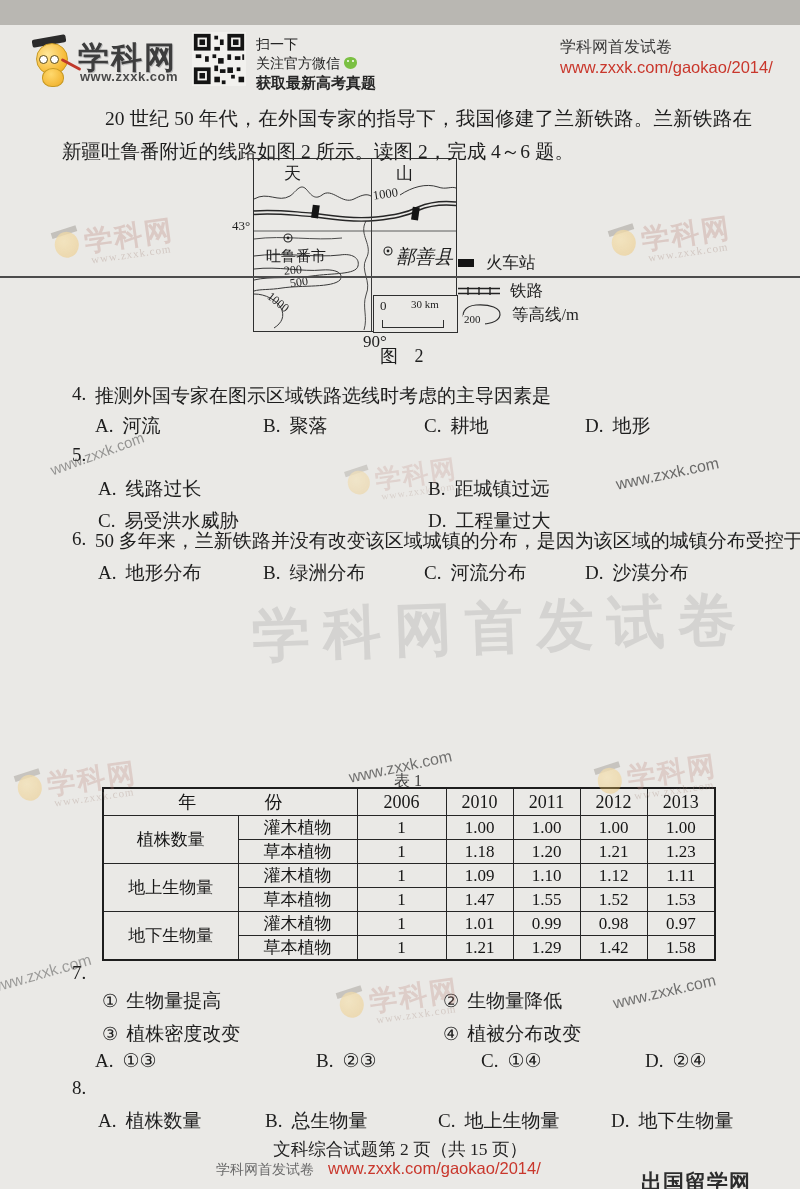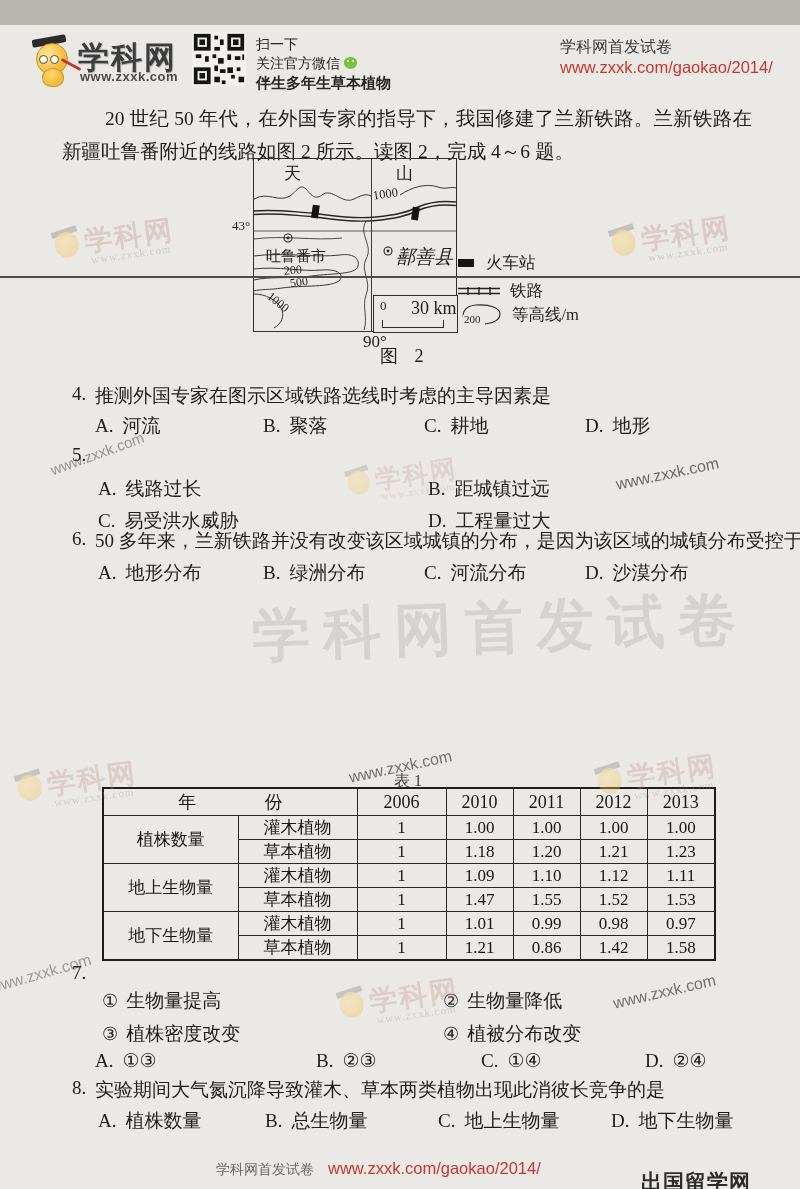--- a/index.html
+++ b/index.html
@@ -137,21 +137,21 @@
         <rect x="25" y="24" width="3" height="3"></rect>
     </g>
   </svg>
   <div class="qrline sans" style="top:11px;font-size:14px;">
     <span>扫一下</span>
   </div>
   <div class="qrline sans" style="top:30px;font-size:14px;">
     <span>关注官方微信</span><span class="wechat"></span>
   </div>
   <div class="qrline sans" style="top:49px;font-size:15px;font-weight:bold;">
-    <span>伴生多年生草本植物</span>
+    <span>获取最新高考真题</span>
   </div>
 
   <div class="pub-title sans">学科网首发试卷</div>
   <div class="pub-url sans">www.zxxk.com/gaokao/2014/</div>
 
   <div class="abs para" style="left:62px;top:77px;width:690px;">20 世纪 50 年代，在外国专家的指导下，我国修建了兰新铁路。兰新铁路在新疆吐鲁番附近的线路如图 2 所示。读图 2，完成 4～6 题。</div>
 
   <div class="figure">
     <div class="mapbox">
       <svg width="202" height="172" viewBox="0 0 202 172">
@@ -186,21 +186,21 @@
       <span class="maplbl" style="left:30px;top:3px;font-size:17px;">天</span>
       <span class="maplbl" style="left:142px;top:3px;font-size:17px;">山</span>
       <span class="maplbl" style="left:119px;top:28px;font-size:12.5px;transform:rotate(-8deg);">1000</span>
       <span class="maplbl" style="left:12px;top:88px;font-size:15px;">吐鲁番市</span>
       <span class="maplbl" style="left:142px;top:85px;font-size:19px;font-style:italic;">鄯善县</span>
       <span class="maplbl" style="left:30px;top:104px;font-size:12px;transform:rotate(-5deg);">200</span>
       <span class="maplbl" style="left:36px;top:116px;font-size:12px;transform:rotate(-8deg);">500</span>
       <span class="maplbl" style="left:12px;top:136px;font-size:12px;transform:rotate(38deg);">1000</span>
       <div class="scalebox">
         <span class="maplbl" style="left:6px;top:2px;font-size:13px;">0</span>
-        <span class="maplbl" style="left:37px;top:2px;font-size:18px;">30 km</span>
+        <span class="maplbl" style="left:37px;top:2px;font-size:11px;">30 km</span>
         <div class="scalebracket"></div>
       </div>
     </div>
     <span class="maplbl" style="left:2px;top:62px;font-size:13px;">43°</span>
     <span class="maplbl" style="left:133px;top:176px;font-size:17px;">90°</span>
 
     <div class="lg-row" style="top:96px;">
       <span class="lg-station"></span>
       <span class="lg-label">火车站</span>
     </div>
@@ -314,44 +314,44 @@
       <td>1</td>
           <td>1.01</td>
           <td>0.99</td>
           <td>0.98</td>
           <td>0.97</td>
     </tr>
     <tr>
       <td>草本植物</td>
       <td>1</td>
           <td>1.21</td>
-          <td>0.86</td>
+          <td>1.29</td>
           <td>1.42</td>
           <td>1.58</td>
     </tr>
   </tbody>
     </table>
 
   <span class="qnum" style="left:72px;top:937px;">7.</span>
   <span class="item" style="left:102px;top:963px;"><span class="mk">①</span><span>生物量提高</span></span>
   <span class="item" style="left:443px;top:963px;"><span class="mk">②</span><span>生物量降低</span></span>
   <span class="item" style="left:102px;top:996px;"><span class="mk">③</span><span>植株密度改变</span></span>
   <span class="item" style="left:443px;top:996px;"><span class="mk">④</span><span>植被分布改变</span></span>
   <span class="opt" style="left:95px;top:1024px;"><span class="lab">A.</span><span>①③</span></span>
   <span class="opt" style="left:316px;top:1024px;"><span class="lab">B.</span><span>②③</span></span>
   <span class="opt" style="left:481px;top:1024px;"><span class="lab">C.</span><span>①④</span></span>
   <span class="opt" style="left:645px;top:1024px;"><span class="lab">D.</span><span>②④</span></span>
 
   <span class="qnum" style="left:72px;top:1052px;">8.</span>
-  <span class="qtext" style="left:95px;top:1052px;">实验期间大气氮沉降导致灌木、草本两类植物出现此消彼长竞争的是</span>
   <span class="opt" style="left:98px;top:1083px;"><span class="lab">A.</span><span>植株数量</span></span>
   <span class="opt" style="left:265px;top:1083px;"><span class="lab">B.</span><span>总生物量</span></span>
   <span class="opt" style="left:438px;top:1083px;"><span class="lab">C.</span><span>地上生物量</span></span>
   <span class="opt" style="left:611px;top:1083px;"><span class="lab">D.</span><span>地下生物量</span></span>
 
+  <div class="foot-page">文科综合试题第 2 页（共 15 页）</div>
   <div class="foot-src">
     <span class="a sans">学科网首发试卷</span>
     <span class="b sans">www.zxxk.com/gaokao/2014/</span>
   </div>
   <div class="lx-name sans">出国留学网</div>
   <div class="lx-url sans">
     <span class="p1">www.</span><span class="p2">liuxue86.com</span>
   </div>
 
   <div class="scanline"></div>

